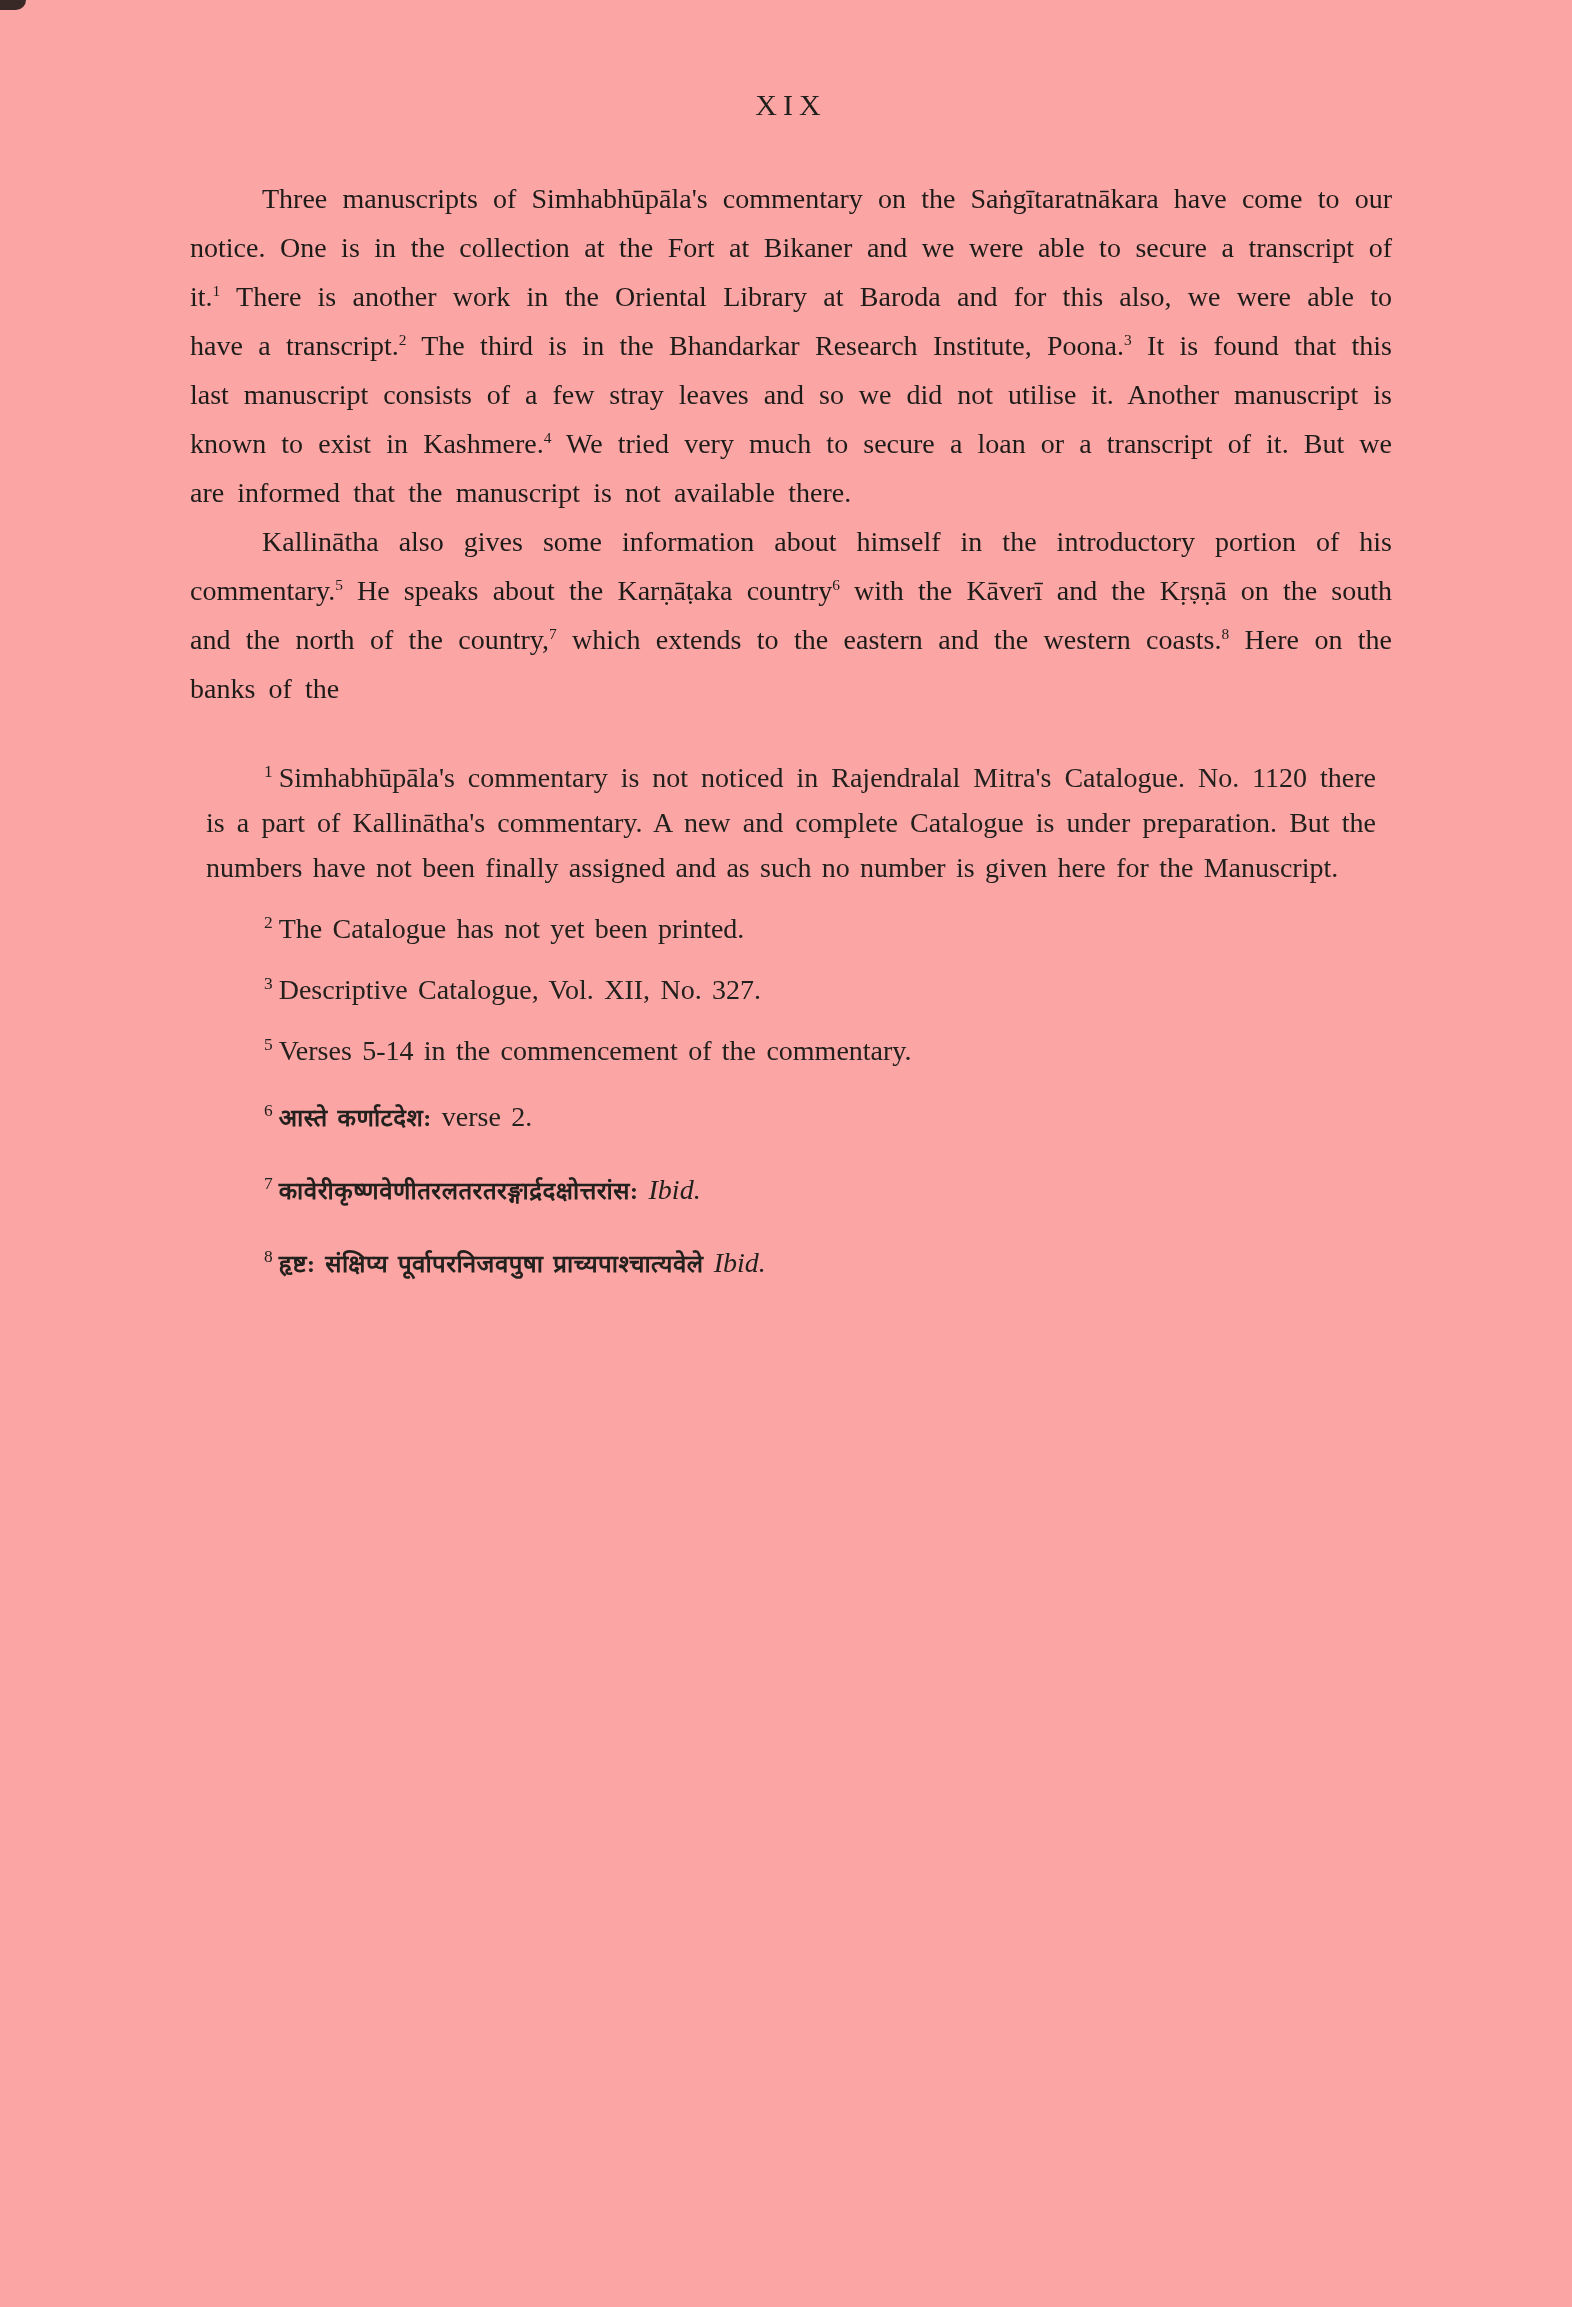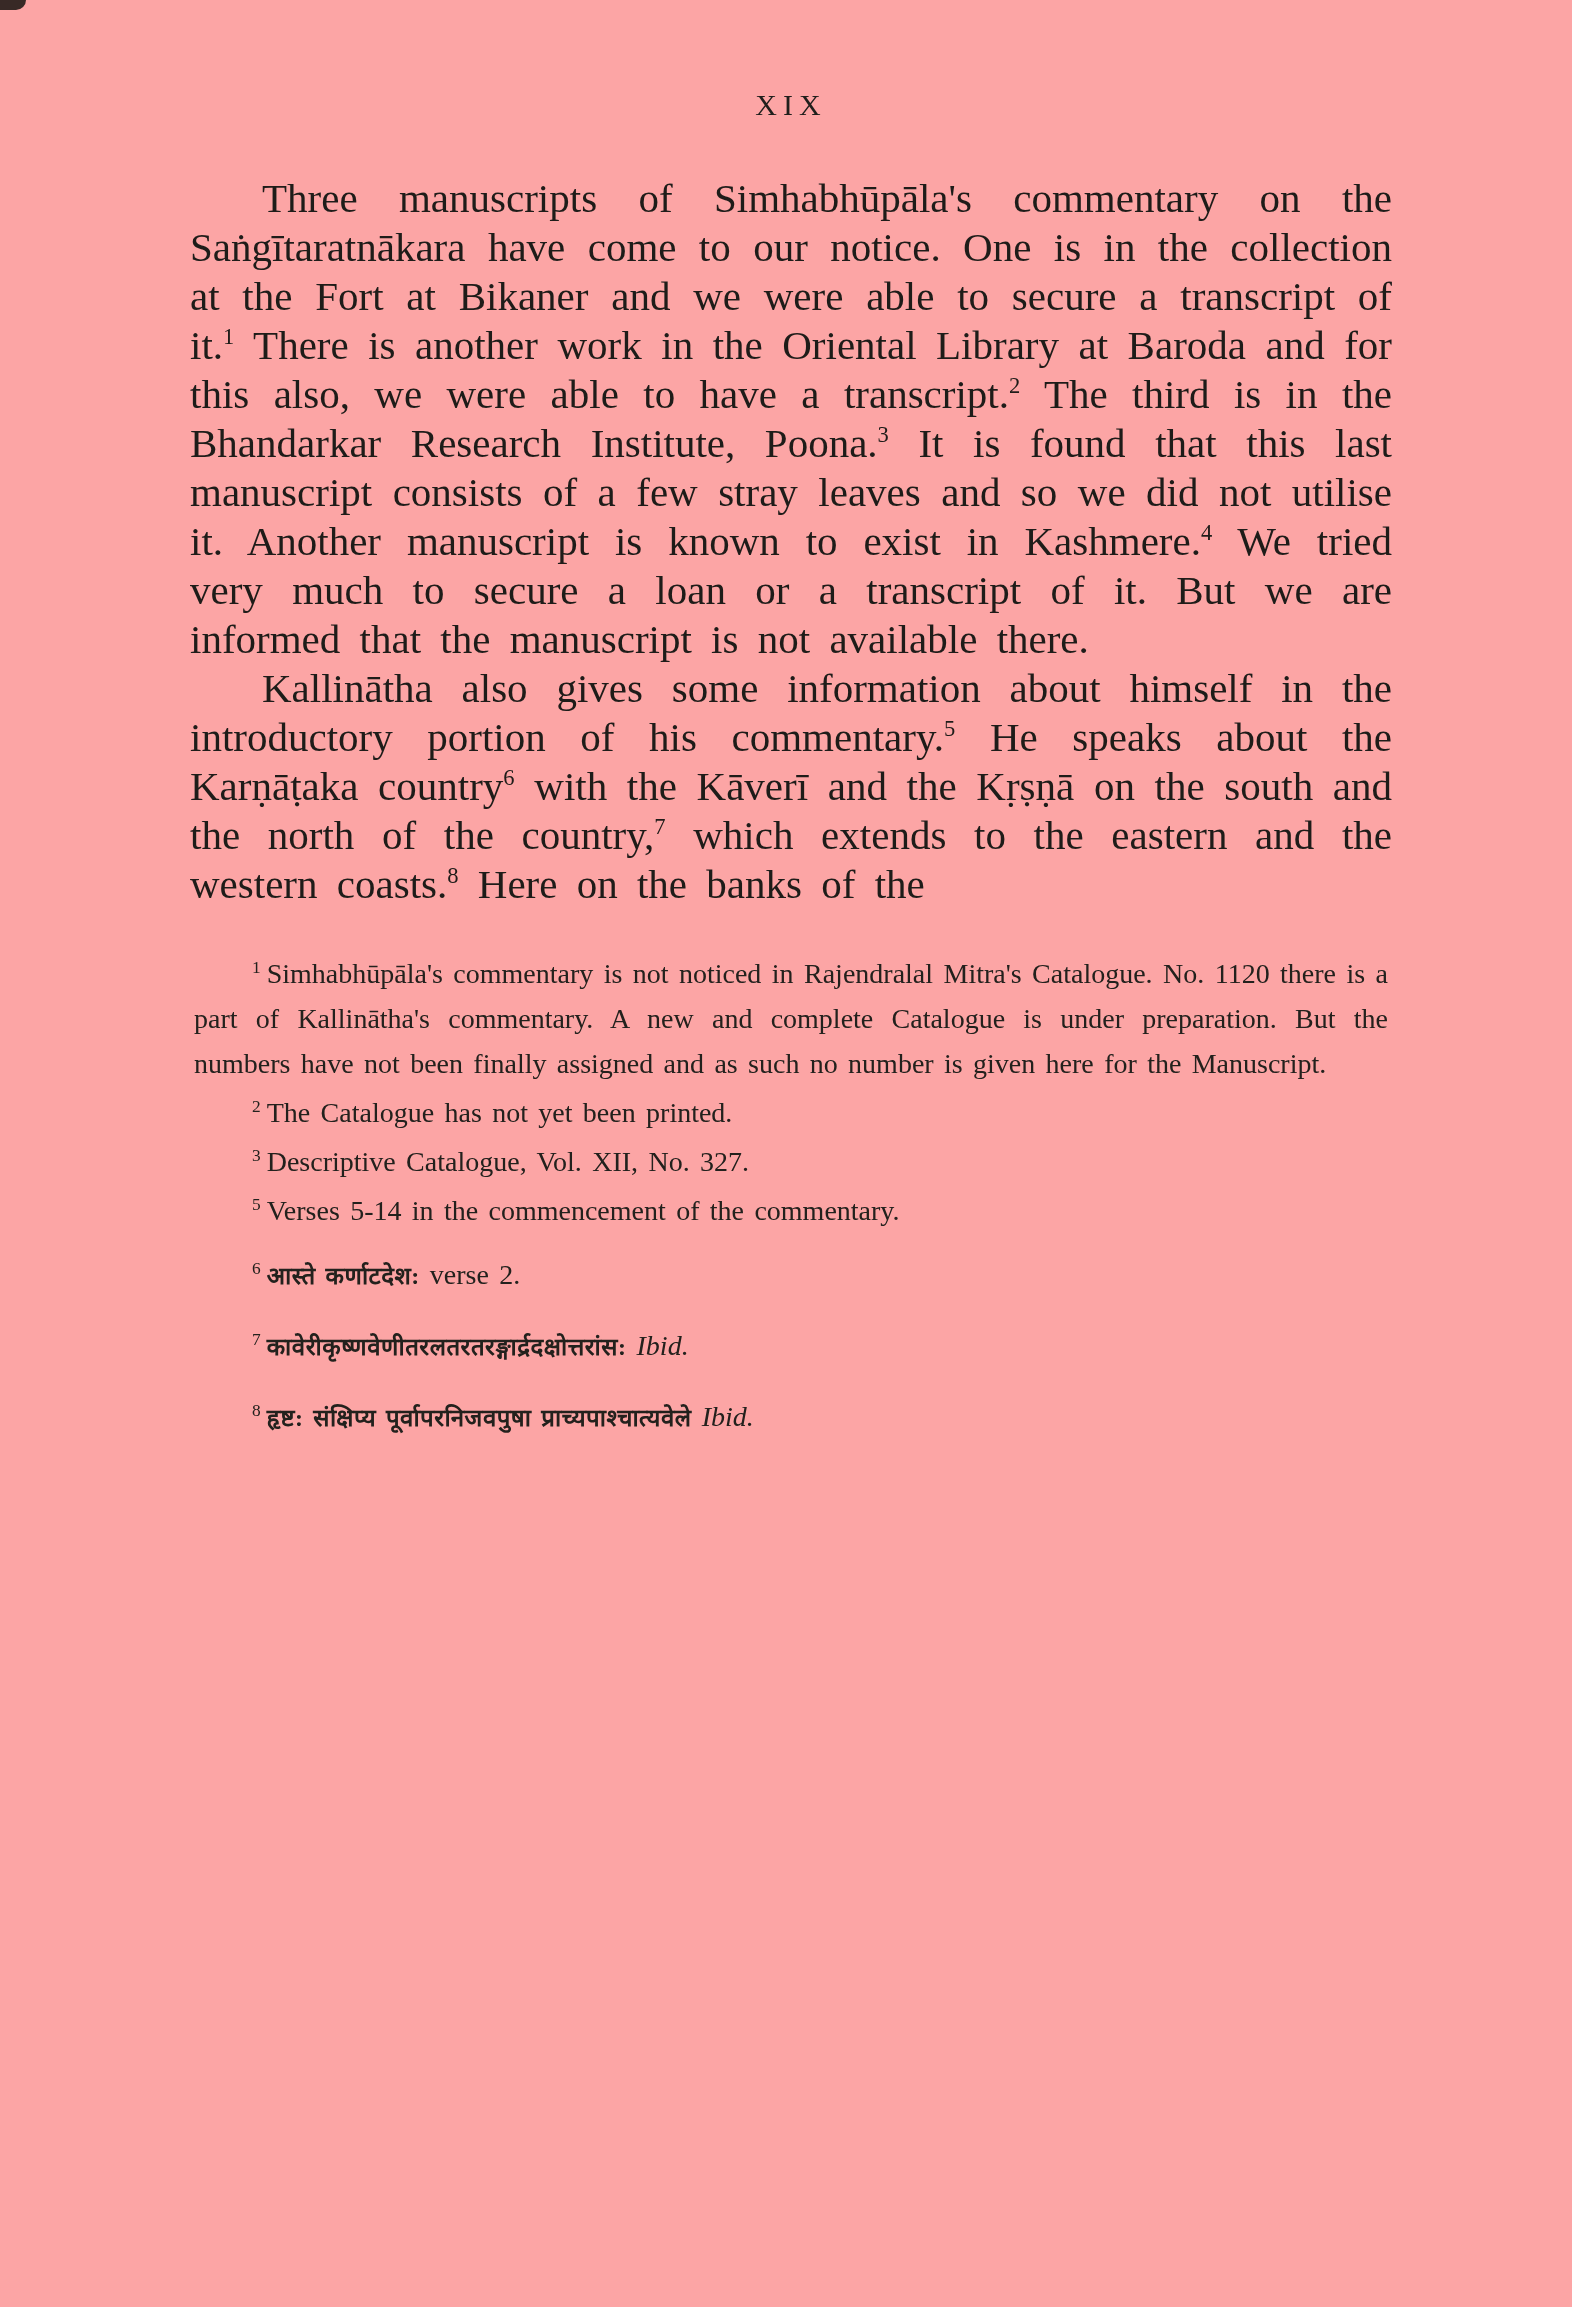--- a/index.html
+++ b/index.html
@@ -31,37 +31,37 @@
   }
   .page-number {
     text-align: center;
     font-size: 30px;
     letter-spacing: 6px;
     margin: 0 0 52px 0;
     color: #201f1c;
   }
   .body-para {
     margin: 0;
-    font-size: 41px;
+    font-size: 28px;
     line-height: 49px;
     text-align: justify;
     text-indent: 72px;
     word-spacing: 0.22em;
     color: #1e1c19;
   }
   .body-para sup {
     font-size: 0.55em;
     line-height: 0;
     vertical-align: super;
   }
   .footnotes {
     margin-top: 42px;
   }
   .footnote {
-    margin: 4px;
+    margin: 16px;
     font-size: 28px;
     line-height: 45px;
     text-align: justify;
     text-indent: 58px;
     word-spacing: 0.12em;
     color: #23211d;
   }
   .footnote sup {
     font-size: 0.62em;
     line-height: 0;

